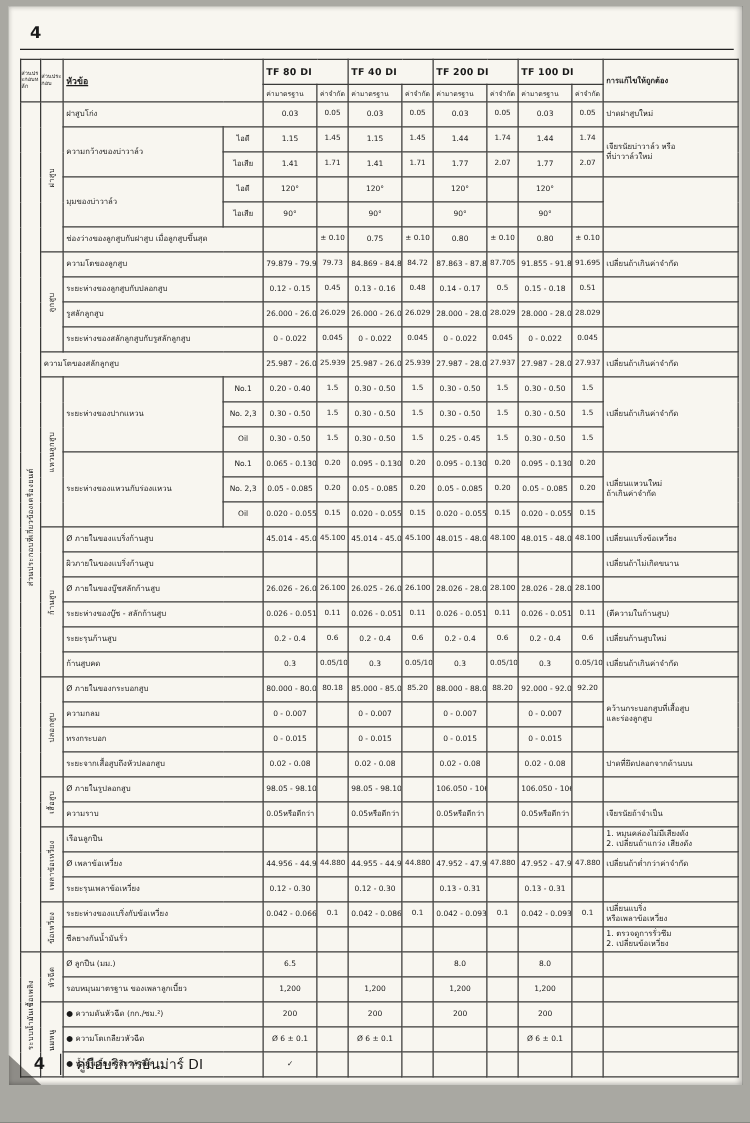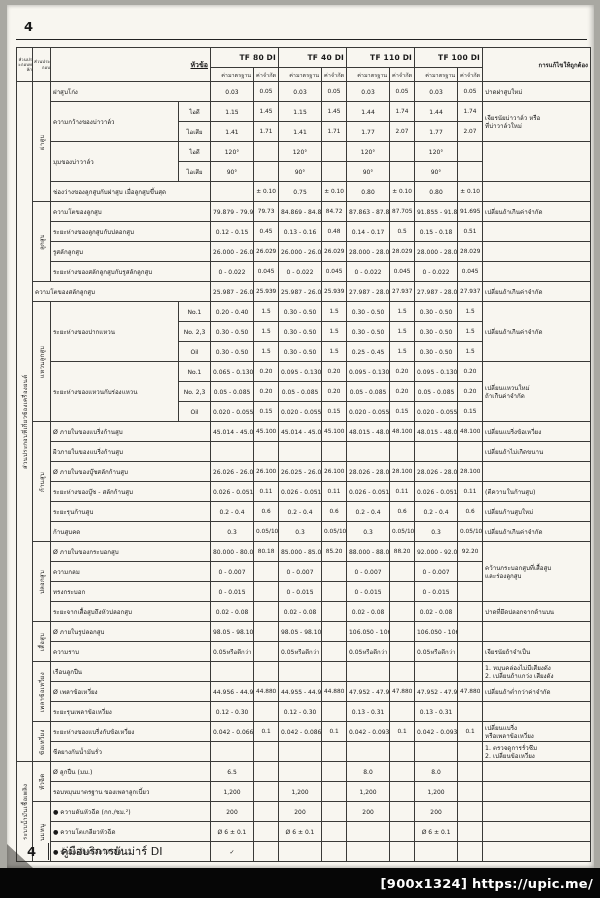--- a/index.html
+++ b/index.html
@@ -14,21 +14,21 @@
   .sec-title{font-size:12px;font-weight:bold;letter-spacing:.2px;}
   .title-rule{height:0;border-bottom:1.5px solid #222;margin-top:5px;}
 
   table{border-collapse:collapse;table-layout:fixed;width:574px;margin-top:7px;
         border:1.5px solid #1d1d1d;background:#f8f6f0;}
   col.c-main{width:16px}col.c-sub{width:18px}col.c-topic{width:128px}col.c-slab{width:32px}
   col.c-std{width:43px}col.c-lim{width:25px}col.c-fix{width:108px}
   th,td{border:1px solid #3a3a38;padding:1px 2px;vertical-align:middle;}
   thead tr.h1{height:20px}
   thead tr.h2{height:14px}
-  th{font-weight:bold;text-align:right;}
+  th{font-weight:bold;text-align:left;}
   th.hv{font-size:4.5px;line-height:1.15;word-break:break-all;padding:0;font-weight:normal;}
   th.ht{font-size:7px;text-decoration:underline;}
   th.hm{font-size:7.5px;letter-spacing:.2px;}
   th.hs,th.hl{font-size:5.5px;font-weight:normal;}
   th.hf{font-size:6px;line-height:1.2;}
 
   tbody td{height:17px;font-size:6px;line-height:1.2;}
   td.rot{writing-mode:vertical-rl;transform:rotate(180deg);text-align:center;
          font-size:6px;padding:1px 0;letter-spacing:.3px;}
   td.topic{text-align:left;font-size:6.2px;}
@@ -77,21 +77,21 @@
             <col class="c-lim">
           <col class="c-fix">
         </colgroup>
         <thead>
           <tr class="h1">
             <th class="hv" rowspan="2">ส่วนประกอบหลัก</th>
             <th class="hv" rowspan="2">ส่วนประกอบ</th>
             <th class="ht" rowspan="2" colspan="2">หัวข้อ</th>
             <th class="hm" colspan="2">TF 80 DI</th>
             <th class="hm" colspan="2">TF 40 DI</th>
-            <th class="hm" colspan="2">TF 110 DI</th>
+            <th class="hm" colspan="2">TF 200 DI</th>
             <th class="hm" colspan="2">TF 100 DI</th>
             <th class="hf" rowspan="2">การแก้ไขให้ถูกต้อง</th>
           </tr>
           <tr class="h2">
             <th class="hs">ค่ามาตรฐาน</th>
             <th class="hl">ค่าจำกัด</th>
             <th class="hs">ค่ามาตรฐาน</th>
             <th class="hl">ค่าจำกัด</th>
             <th class="hs">ค่ามาตรฐาน</th>
             <th class="hl">ค่าจำกัด</th>
@@ -588,16 +588,13 @@
     </div>
 
     <div class="page-footer">
       <span class="fnum">4</span>
       <span class="frule"></span>
       <span class="ftxt">คู่มือบริการยันม่าร์ DI</span>
     </div>
     <div class="curl"></div>
   </div>
 
-  <div class="blackbar">
-    <span class="wm">[900x1324] https://upic.me/</span>
-  </div>
 </div>
 
 </body></html>

